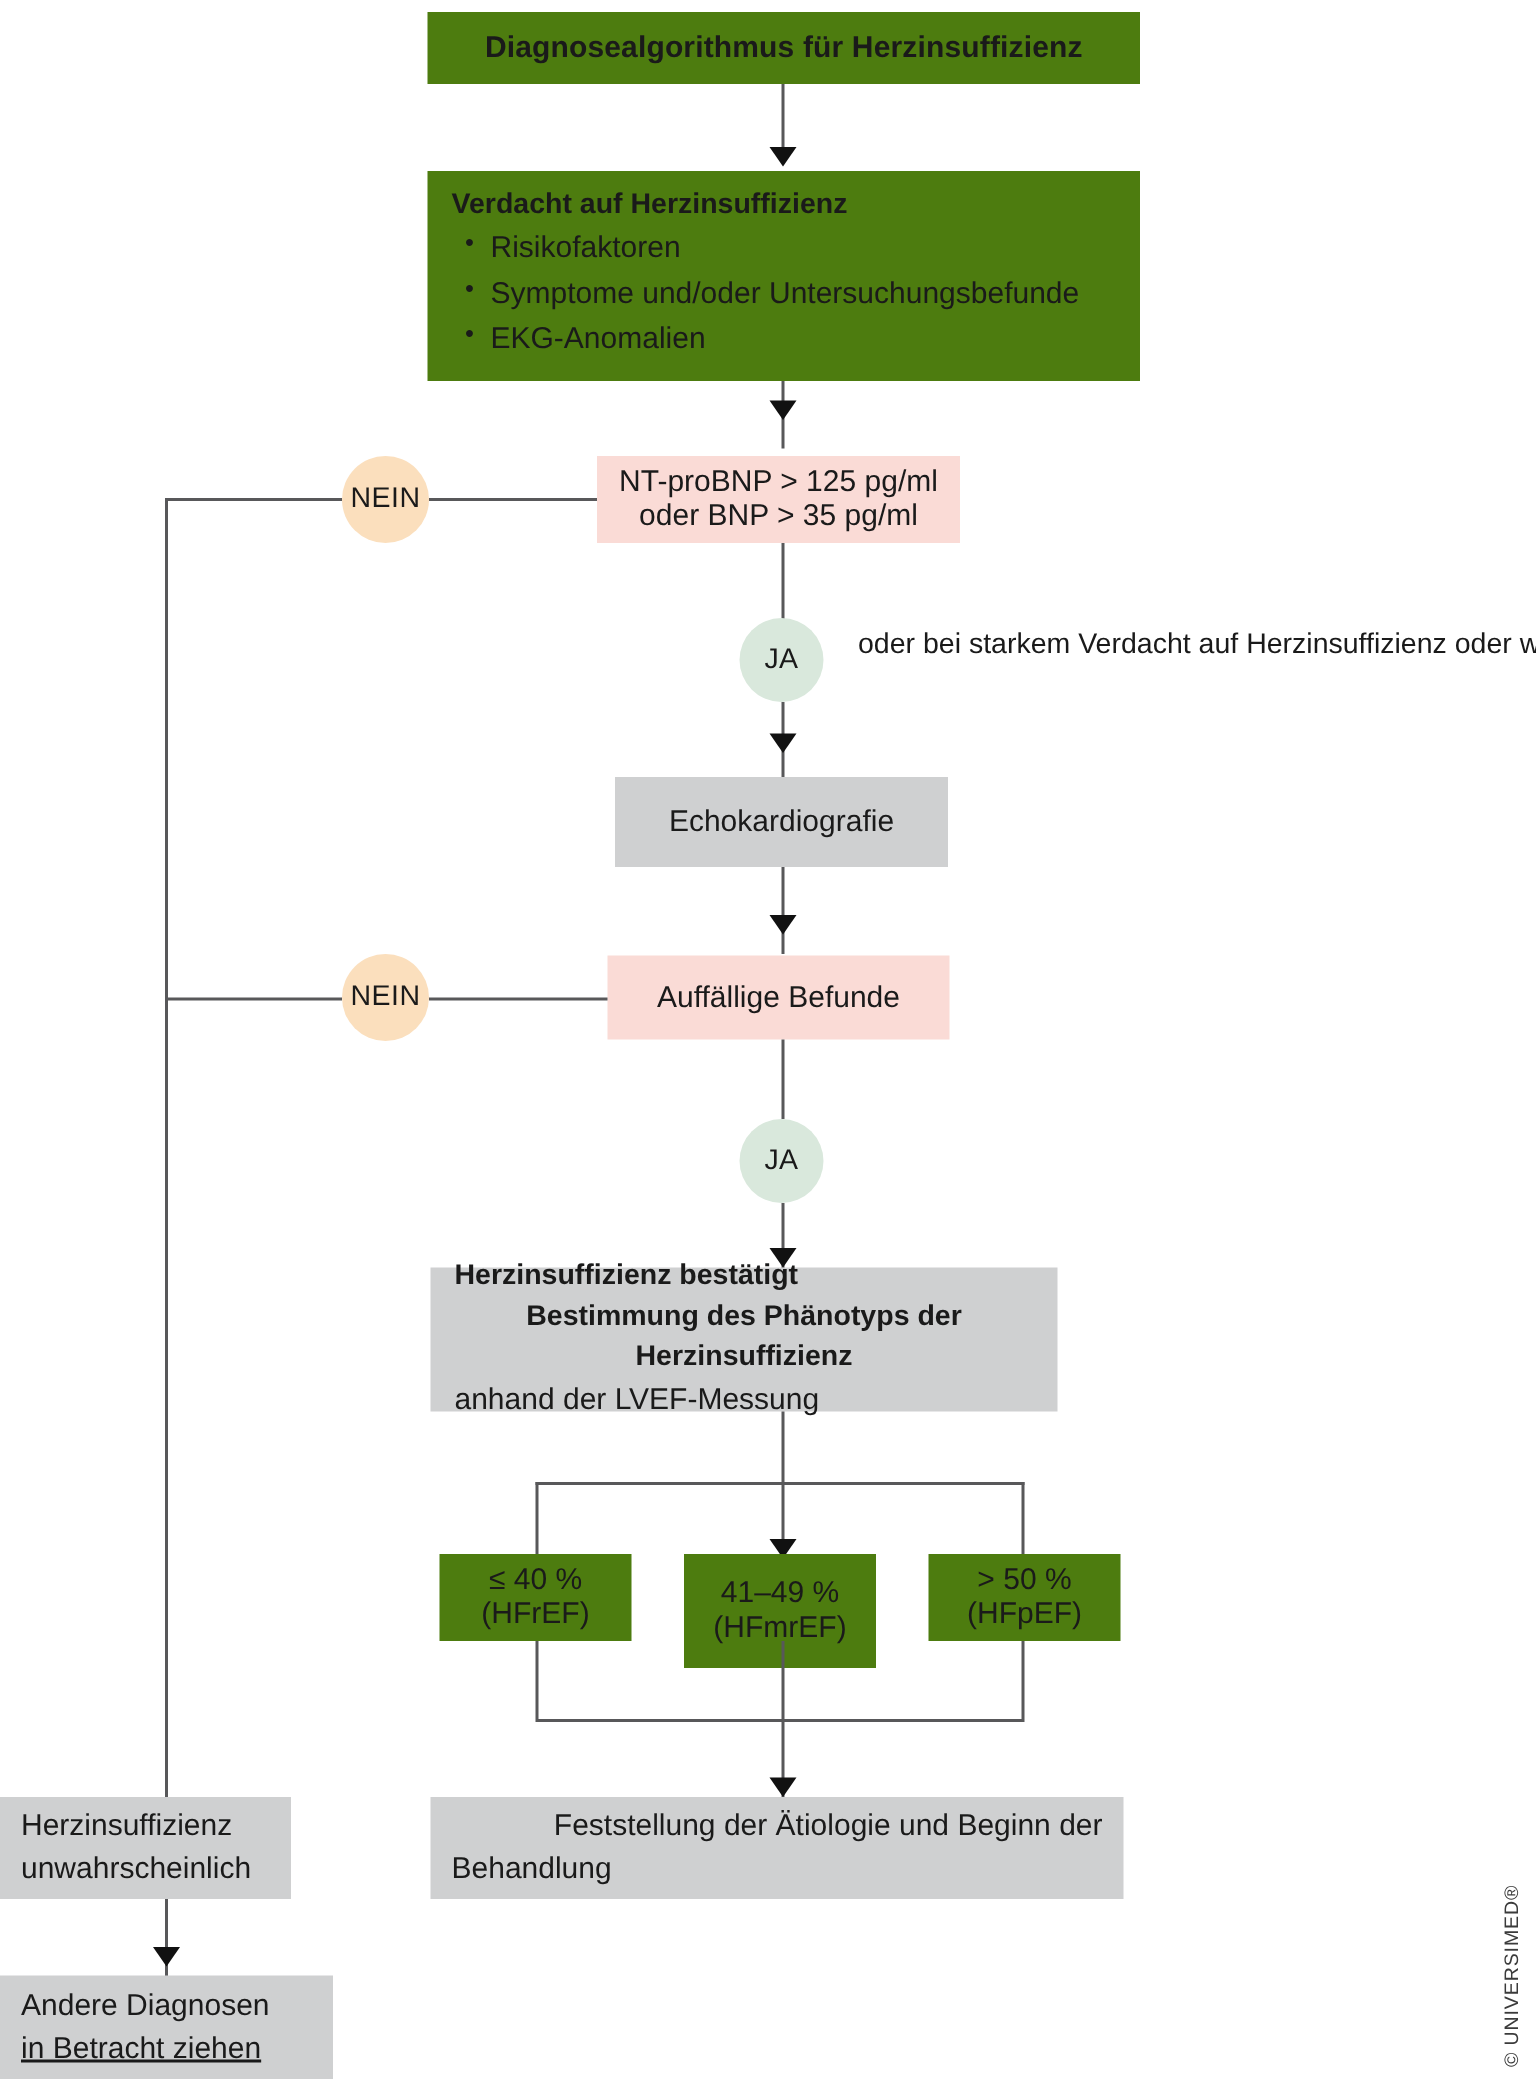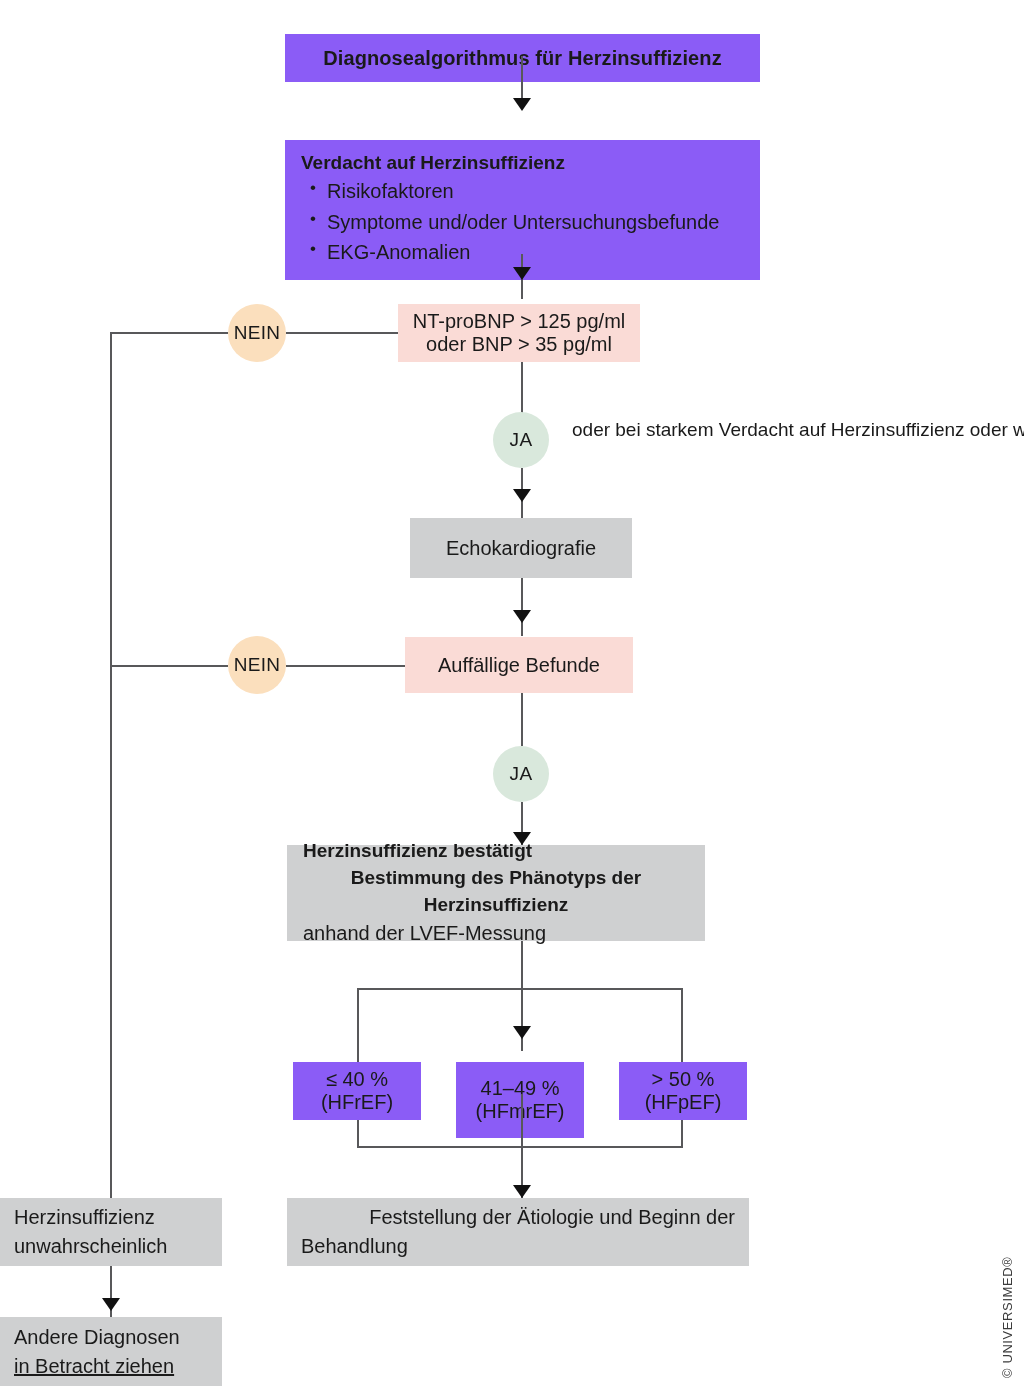--- a/index.html
+++ b/index.html
@@ -23,21 +23,21 @@
   
   .box {
     position: absolute;
     box-sizing: border-box;
     display: flex;
     flex-direction: column;
     justify-content: center;
   }
   .box .ln { display: block; }
 
-  .peach   { background: #8b5cf6; margin-top: 26px; }
+  .peach   { background: #4d7c0f; }
   .pink    { background: #fadbd6; }
   .grey    { background: #cfd0d1; }
 
   .pad     { padding: 10px 14px; }
 
   .ctr     { text-align: center; align-items: center; }
   .lft     { text-align: left; }
 
   .t-title {
     font-size: 20px;
@@ -226,21 +226,21 @@
 
   <div class="hline" style="left:357px; top:1146px; width:326px;"></div>
   <div class="vline" style="left:521px; top:1094px; width:1.6px; height:104px;"></div>
   <div class="arrow" style="left:513px; top:1185px;"></div>
 
   <div class="box grey lft" style="left:287px; top:1198px; width:462px; height:68px; padding:8px 14px;">
     <span class="t-body ln" style="line-height:1.45;text-align:right;">Feststellung der Ätiologie und Beginn der</span>
     <span class="t-body ln" style="line-height:1.45;">Behandlung</span>
   </div>
 
-  <div class="box grey lft" style="left:0px; top:1198px; width:222px; height:68px; padding:8px 14px;">
+  <div class="box grey lft" style="left:0px; top:1198px; width:194px; height:68px; padding:8px 14px;">
     <span class="t-body ln" style="line-height:1.45;">Herzinsuffizienz</span>
     <span class="t-body ln" style="line-height:1.45;">unwahrscheinlich</span>
   </div>
 
   <div class="box grey lft" style="left:0px; top:1317px; width:222px; height:69px; padding:8px 14px;">
     <span class="t-body ln" style="line-height:1.45;">Andere Diagnosen</span>
     <span class="t-body ln" style="line-height:1.45;text-decoration:underline;">in Betracht ziehen</span>
   </div>
 
   <div class="copyright" style="left:1000px; top:1378px;">

